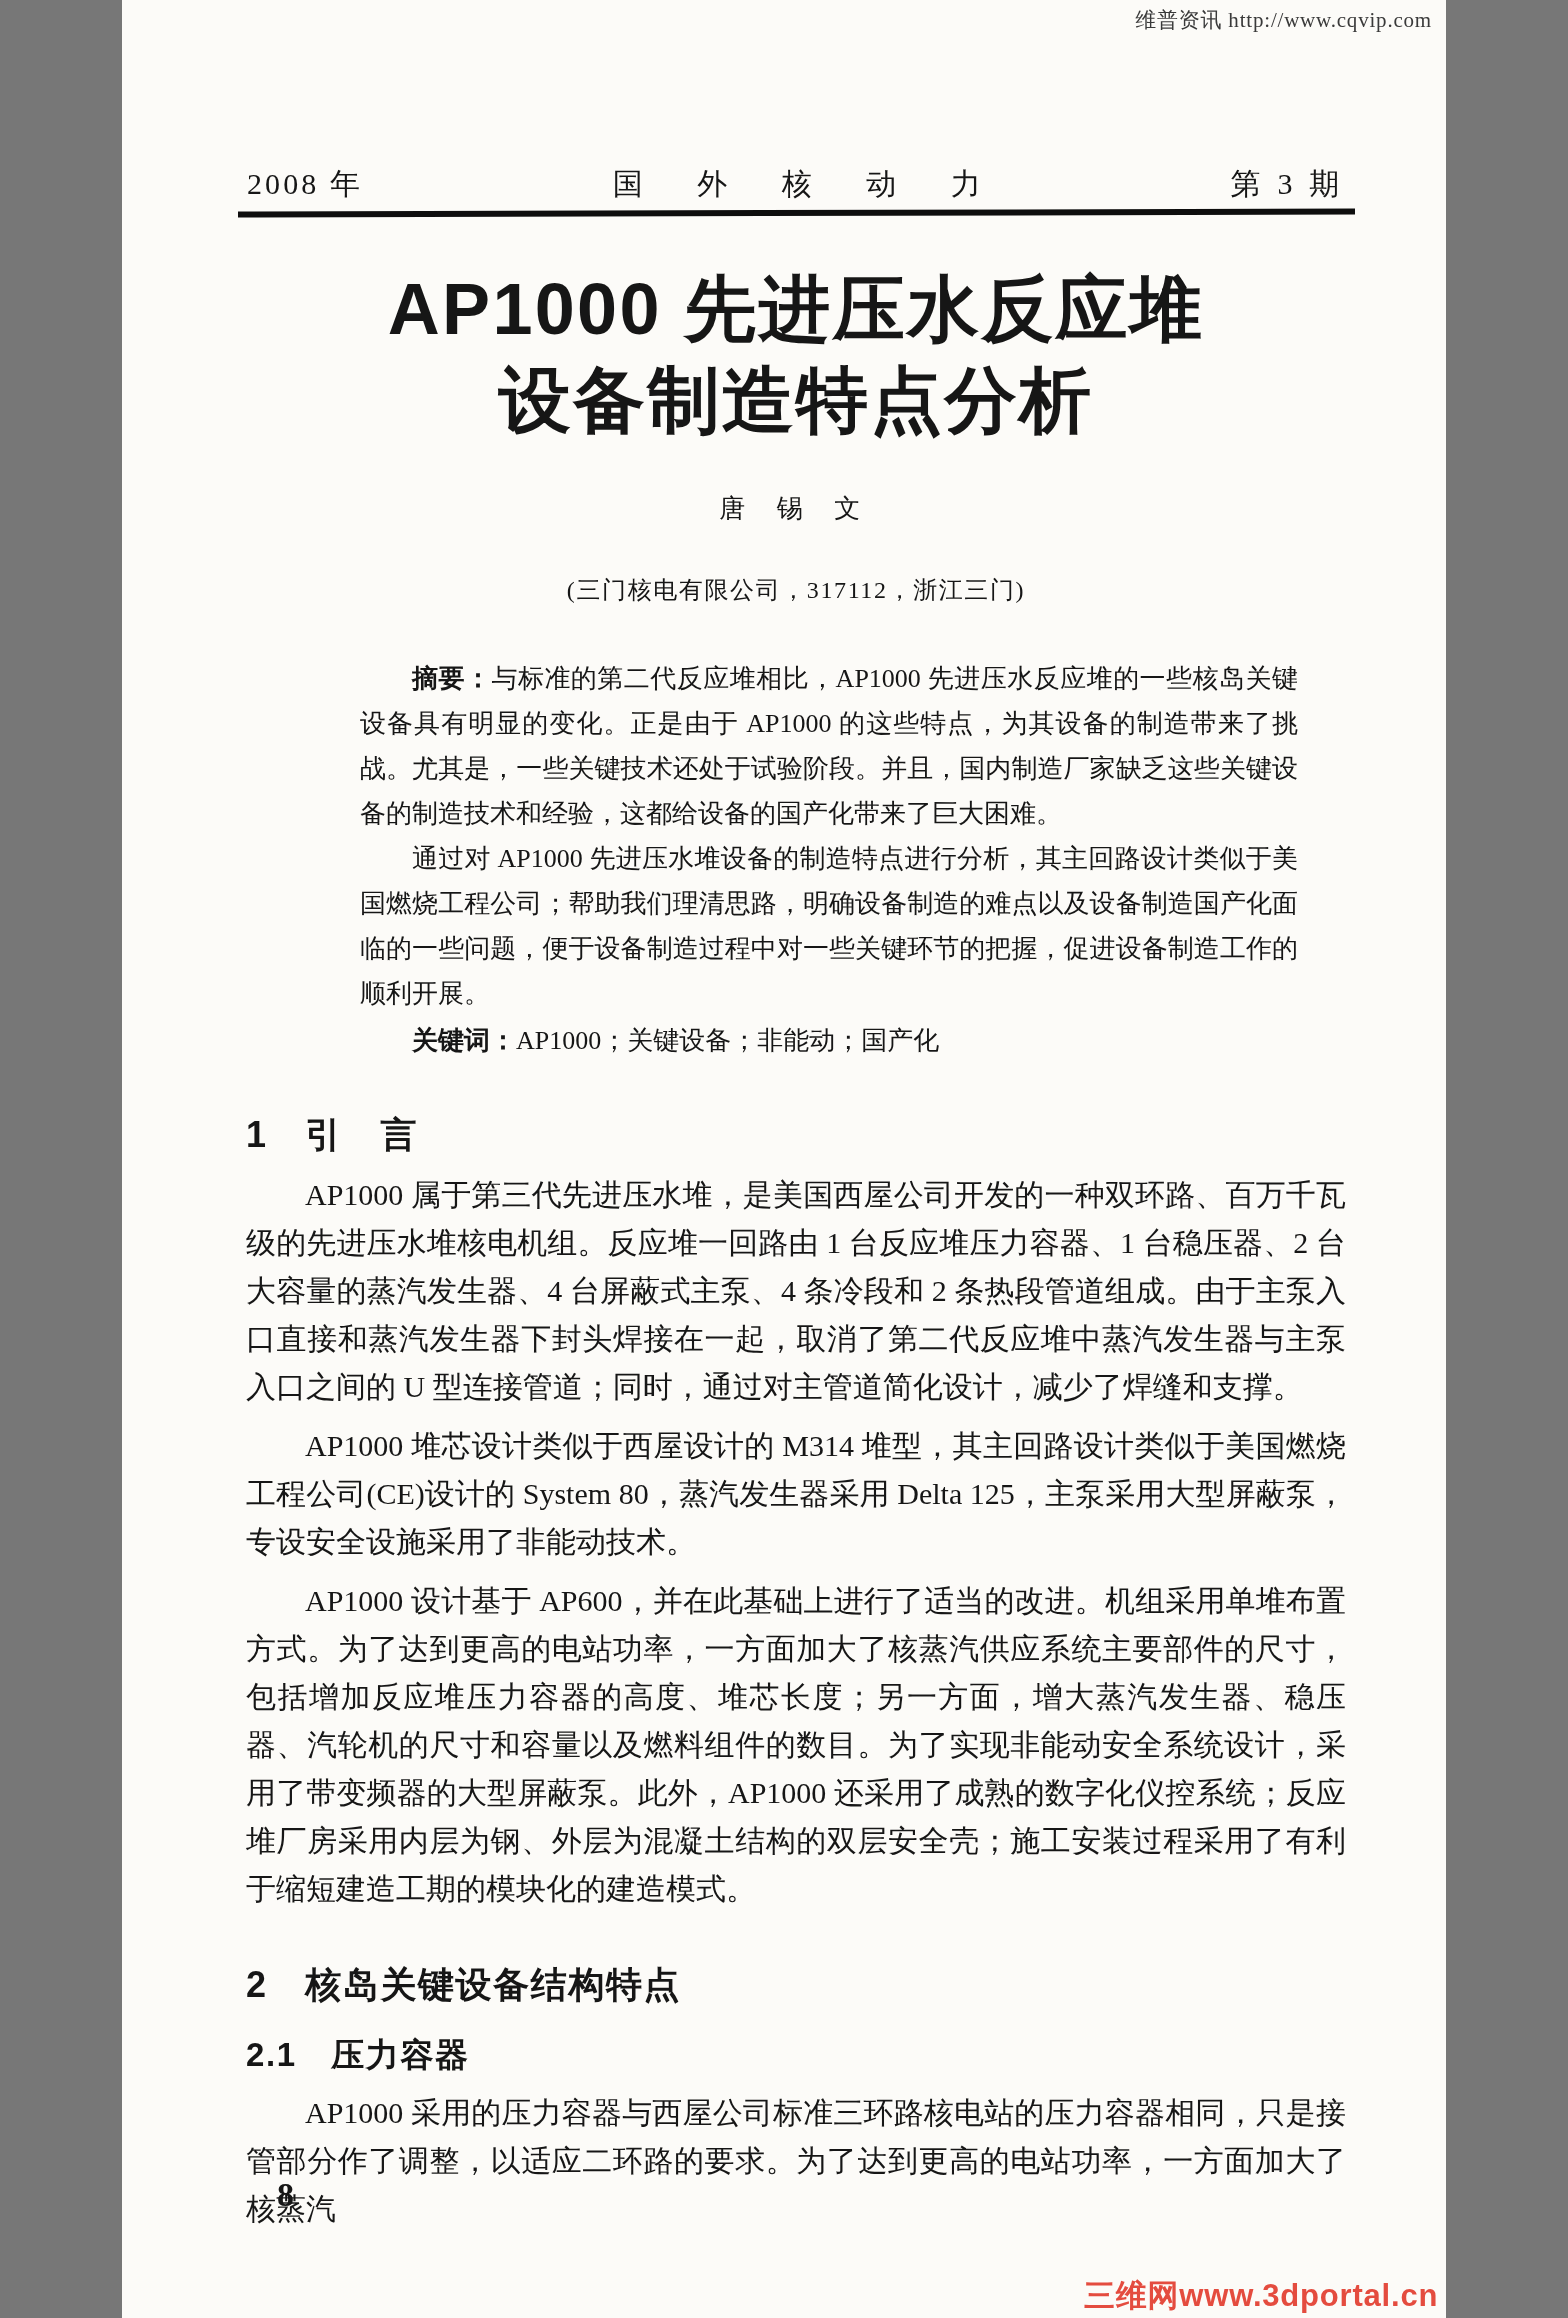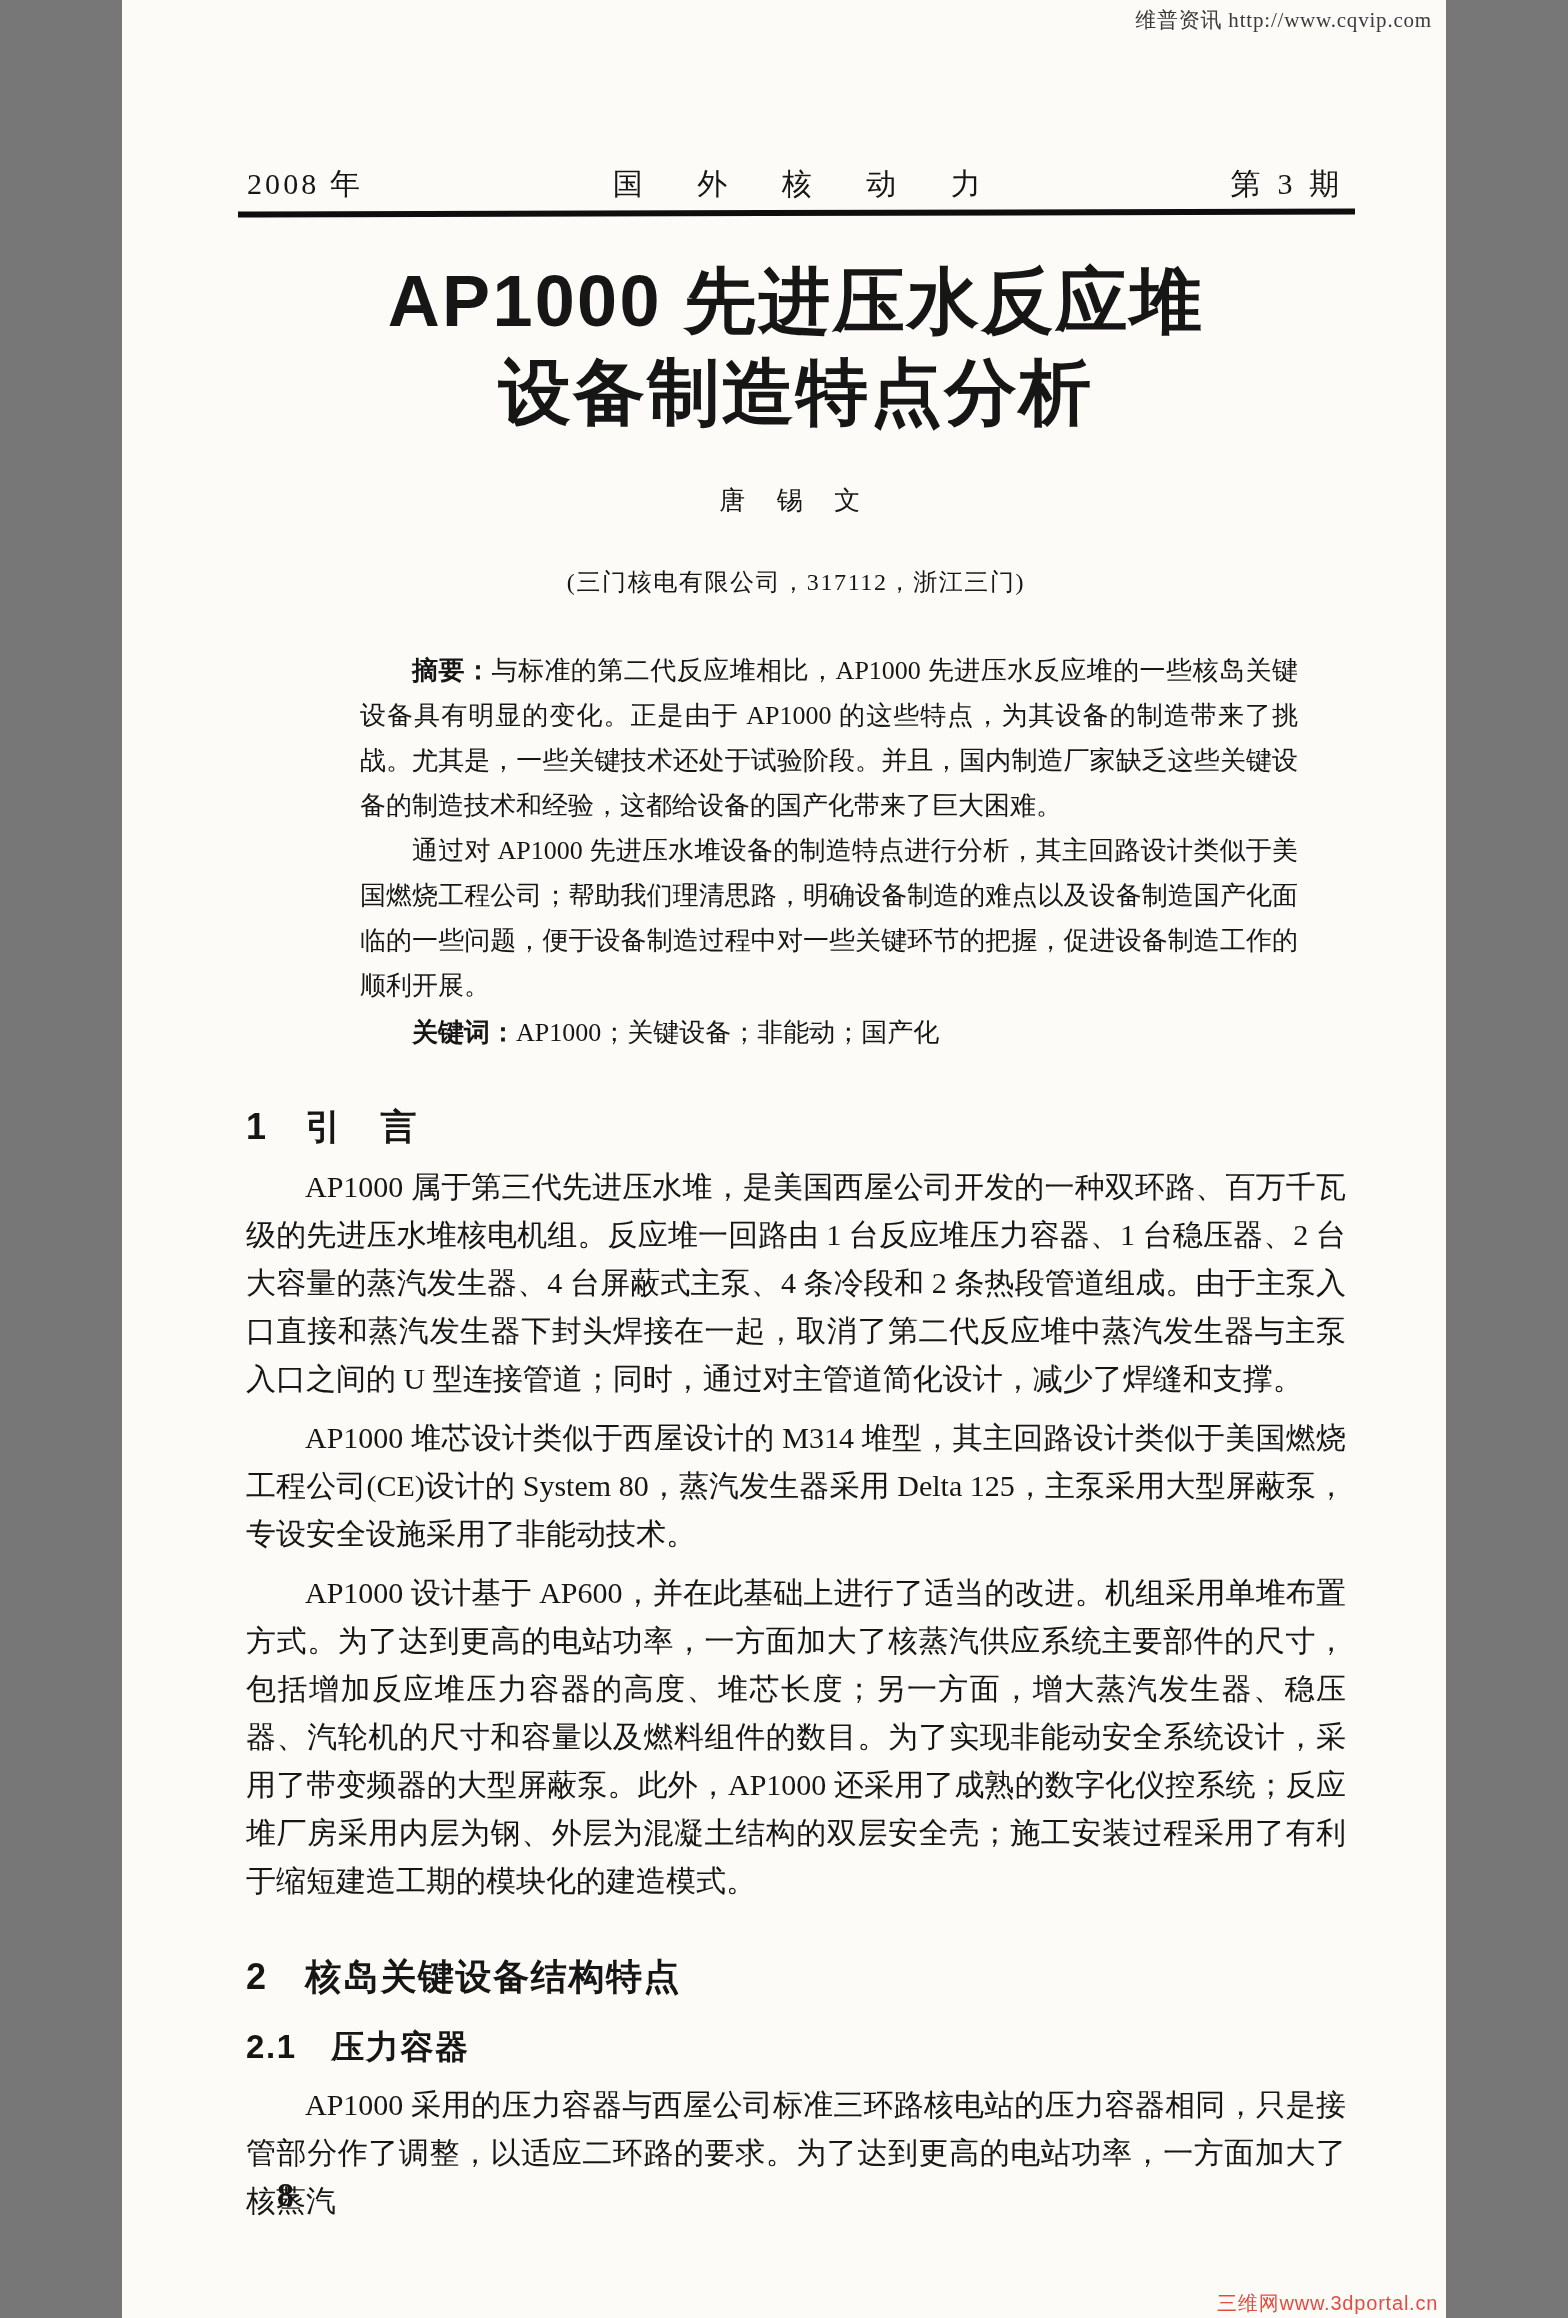--- a/index.html
+++ b/index.html
@@ -36,21 +36,21 @@
   .header-rule{
     position:absolute;
     top:210px; left:116px; right:91px;
     height:5.5px;
     background:#0e0e0e;
     transform:rotate(-0.15deg);
   }
   
   .article{
     position:absolute;
-    top:256px; left:124px; right:100px;
+    top:264px; left:124px; right:100px;
   }
   .title{
     margin:0;
     text-align:center;
     font-size:72px;
     line-height:91px;
     font-weight:bold;
     letter-spacing:2.3px;
     font-family:"Liberation Sans","DejaVu Sans",sans-serif;
   }
@@ -99,22 +99,22 @@
   }
   .page-number{
     position:absolute;
     left:155px; top:2176px;
     font-size:34px;
     font-weight:bold;
   }
   .wm-bottom{
     position:absolute;
     right:7.8px; bottom:1.6px;
-    font-size:20px;
-    font-weight:normal;
+    font-size:31px;
+    font-weight:bold;
     color:#e23a2c;
     font-family:"Liberation Sans","DejaVu Sans",sans-serif;
     letter-spacing:0.8px;
     opacity:0.9;
   }
 </style>
 </head>
 <body>
 
 <div class="page">

